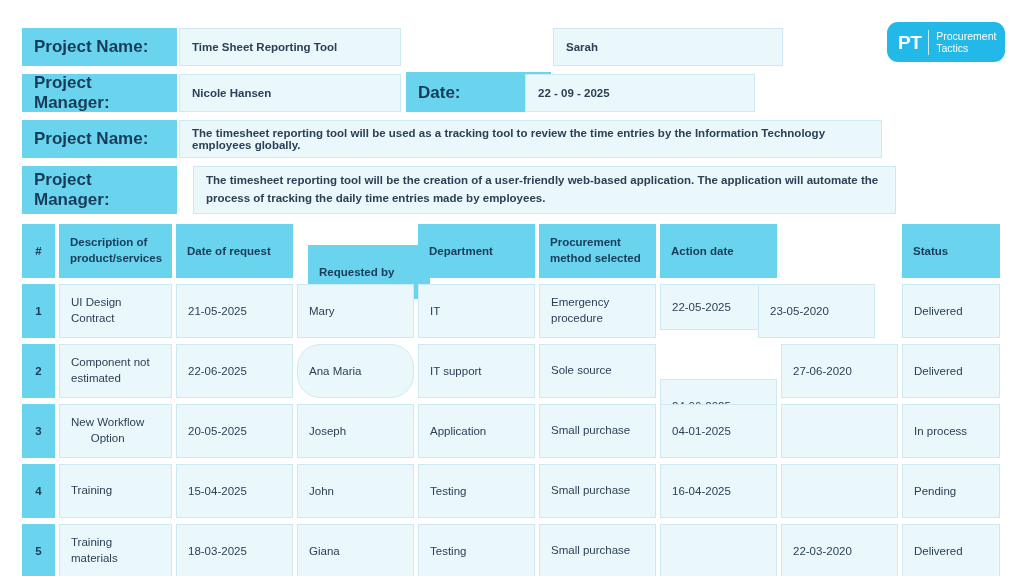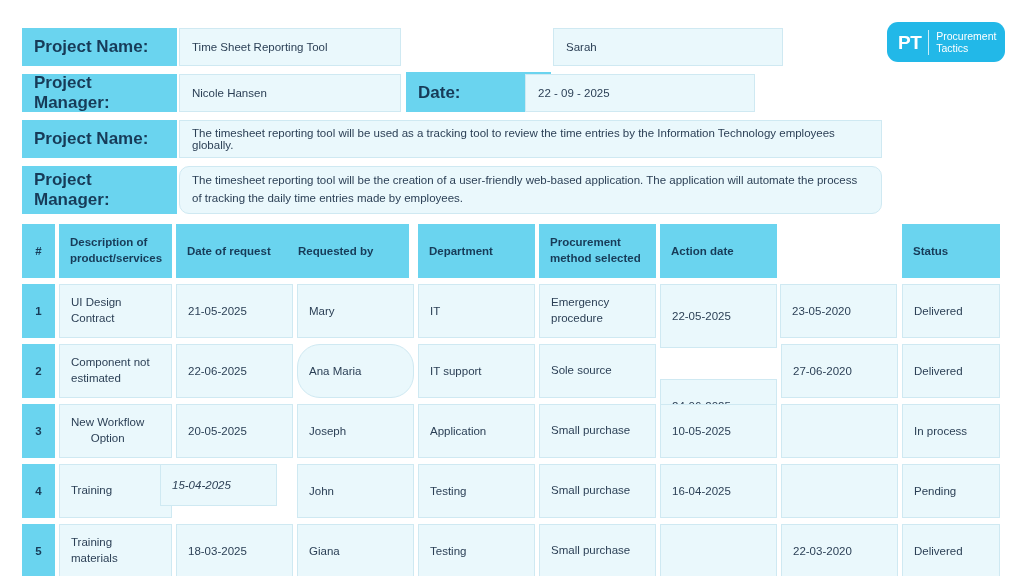--- a/index.html
+++ b/index.html
@@ -36,20 +36,21 @@
     font-weight: bold;
     font-size: 17px;
     padding: 0 12px;
   }
   .cell-value {
     background: #eaf8fc;
     border: 1px solid #cfe9f2;
     color: #2b3f55;
     font-size: 11.5px;
     padding: 0 12px;
+    font-weight: bold;
   }
   .cell-value.multiline {
     align-items: center;
     line-height: 1.55;
     display: flex;
   }
 
   
   .logo {
     position: absolute;
@@ -151,34 +152,34 @@
 
   <div class="cell cell-label" style="left:22px; top:74px; width:155px; height:38px;">Project Manager:</div>
   <div class="cell cell-value" style="left:179px; top:74px; width:222px; height:38px;">Nicole Hansen</div>
   <div class="cell cell-label" style="left:406px; top:74px; width:145px; height:38px;">Date:</div>
   <div class="cell cell-value" style="left:525px; top:74px; width:230px; height:38px;">22 - 09 - 2025</div>
 
   <div class="cell cell-label" style="left:22px; top:120px; width:155px; height:38px;">Project Name:</div>
   <div class="cell cell-value" style="left:179px; top:120px; width:703px; height:38px;">The timesheet reporting tool will be used as a tracking tool to review the time entries by the Information Technology employees globally.</div>
 
   <div class="cell cell-label" style="left:22px; top:166px; width:155px; height:48px;">Project Manager:</div>
-  <div class="cell cell-value multiline" style="left:179px; top:166px; width:703px; height:48px;border-radius:10px;">The timesheet reporting tool will be the creation of a user-friendly web-based application. The application will automate the process of tracking the daily time entries made by employees.</div>
+  <div class="cell cell-value multiline" style="left:193px; top:166px; width:703px; height:48px;">The timesheet reporting tool will be the creation of a user-friendly web-based application. The application will automate the process of tracking the daily time entries made by employees.</div>
 
   <div class="table">
 
     <div class="trow thead" style="height:54px;">
       <div class="tcell numcell" style="left:0px; width:33px; height:54px;">#</div>
       <div class="tcell wrap2" style="left:37px; width:113px; height:54px;">
         <div>
           <div>Description of</div>
           <div>product/services</div>
         </div>
       </div>
       <div class="tcell" style="left:154px; width:117px; height:54px;">Date of request</div>
-      <div class="tcell" style="left:265px; width:122px; height:54px;">Requested by</div>
+      <div class="tcell" style="left:286px; width:122px; height:54px;margin-top:21px;">Requested by</div>
       <div class="tcell" style="left:396px; width:117px; height:54px;">Department</div>
       <div class="tcell wrap2" style="left:517px; width:117px; height:54px;">
         <div>
           <div>Procurement</div>
           <div>method selected</div>
         </div>
       </div>
       <div class="tcell" style="left:638px; width:117px; height:54px;">Action date</div>
       <div class="tcell" style="left:880px; width:98px; height:54px;">Status</div>
     </div>
@@ -194,22 +195,22 @@
           </div>
           <div class="tcell" style="left: 154px; width: 117px; height: 54px;">21-05-2025</div>
           <div class="tcell" style="left: 275px; width: 117px; height: 54px;">Mary</div>
           <div class="tcell" style="left: 396px; width: 117px; height: 54px;">IT</div>
           <div class="tcell" style="left: 517px; width: 117px; height: 54px;">
             <div class="wrap2">
               <div>Emergency</div>
               <div>procedure</div>
             </div>
           </div>
-          <div class="tcell" style="left: 638px; width: 117px; height: 64px;">22-05-2025</div>
-          <div class="tcell" style="left: 758px; width: 117px; height: 54px;">23-05-2020</div>
+          <div class="tcell" style="left: 638px; width: 117px; height: 46px;">22-05-2025</div>
+          <div class="tcell" style="left: 736px; width: 117px; height: 54px;">23-05-2020</div>
           <div class="tcell" style="left: 880px; width: 98px; height: 54px;">Delivered</div>
         </div>
         <div class="trow" style="height: 54px; margin-top: 6px;">
           <div class="tcell numcell" style="left: 0px; width: 33px; height: 54px;">2</div>
           <div class="tcell" style="left: 37px; width: 113px; height: 54px;">
             <div class="wrap2">
               <div>Component not</div>
               <div>estimated</div>
             </div>
           </div>
@@ -234,32 +235,32 @@
             </div>
           </div>
           <div class="tcell" style="left: 154px; width: 117px; height: 54px;">20-05-2025</div>
           <div class="tcell" style="left: 275px; width: 117px; height: 54px;">Joseph</div>
           <div class="tcell" style="left: 396px; width: 117px; height: 54px;">Application</div>
           <div class="tcell" style="left: 517px; width: 117px; height: 54px;">
             <div class="wrap2">
               <div>Small purchase</div>
             </div>
           </div>
-          <div class="tcell" style="left: 638px; width: 117px; height: 54px;">10-05-2025</div>
+          <div class="tcell" style="left: 638px; width: 117px; height: 54px;">04-01-2025</div>
           <div class="tcell" style="left: 759px; width: 117px; height: 54px;"></div>
           <div class="tcell" style="left: 880px; width: 98px; height: 54px;">In process</div>
         </div>
         <div class="trow" style="height: 54px; margin-top: 6px;">
           <div class="tcell numcell" style="left: 0px; width: 33px; height: 54px;">4</div>
           <div class="tcell" style="left: 37px; width: 113px; height: 54px;">
             <div class="wrap2">
               <div>Training</div>
             </div>
           </div>
-          <div class="tcell" style="left: 138px; width: 117px; height: 42px; font-style: italic;">15-04-2025</div>
+          <div class="tcell" style="left: 154px; width: 117px; height: 54px;">15-04-2025</div>
           <div class="tcell" style="left: 275px; width: 117px; height: 54px;">John</div>
           <div class="tcell" style="left: 396px; width: 117px; height: 54px;">Testing</div>
           <div class="tcell" style="left: 517px; width: 117px; height: 54px;">
             <div class="wrap2">
               <div>Small purchase</div>
             </div>
           </div>
           <div class="tcell" style="left: 638px; width: 117px; height: 54px;">16-04-2025</div>
           <div class="tcell" style="left: 759px; width: 117px; height: 54px;"></div>
           <div class="tcell" style="left: 880px; width: 98px; height: 54px;">Pending</div>

